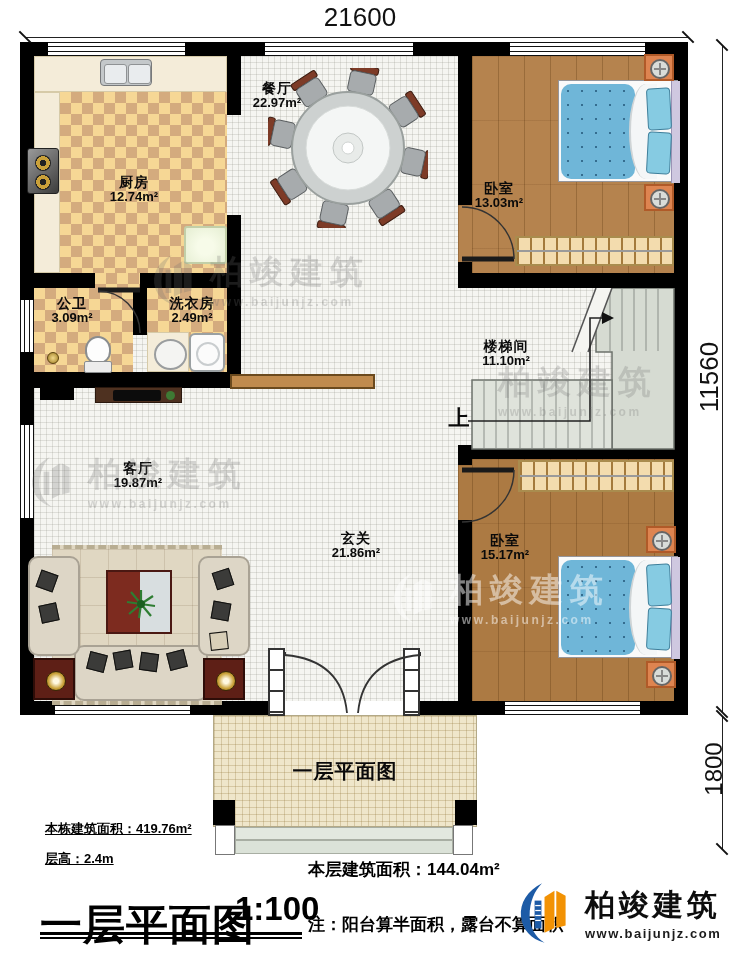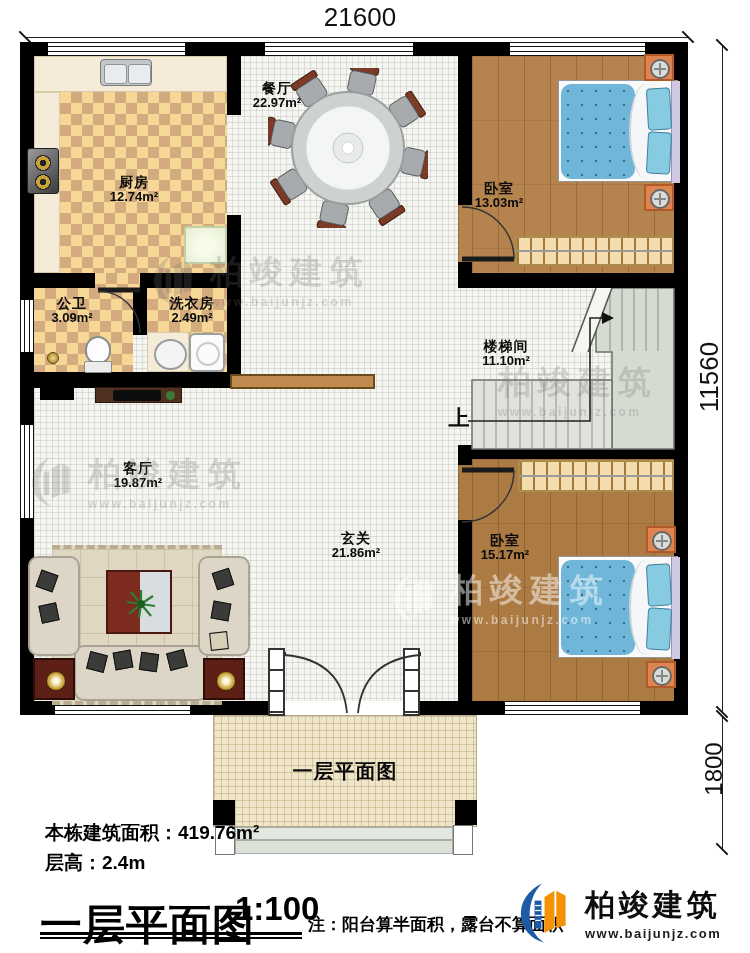--- a/index.html
+++ b/index.html
@@ -34,21 +34,21 @@
   .room-label{position:absolute;z-index:40;text-align:center;font-weight:bold;color:#0a0a0a;line-height:1.15;}
   .rname{font-size:14px;letter-spacing:1px;}
   .rarea{font-size:13px;}
   .dim{position:absolute;z-index:60;font-size:26px;color:#111;}
   .dimline{position:absolute;background:#222;z-index:58;}
   .tick{position:absolute;width:16px;height:2px;background:#111;transform:rotate(45deg);z-index:59;}
   .watermark{position:absolute;z-index:45;display:flex;align-items:center;gap:8px;color:rgba(110,110,110,.25);pointer-events:none;}
   .watermark.lite{color:rgba(255,255,255,.5);}
   .wm-name{font-size:33px;font-weight:800;letter-spacing:7px;white-space:nowrap;}
   .wm-url{font-size:12px;font-weight:700;letter-spacing:2.5px;white-space:nowrap;}
-  .footer-stat{position:absolute;font-size:19px;font-weight:600;color:#000;z-index:70;}
+  .footer-stat{position:absolute;font-size:13px;font-weight:600;color:#000;z-index:70;text-decoration:underline;}
   .footer-stat2{position:absolute;font-size:17px;font-weight:600;color:#000;z-index:70;}
   .title-main{position:absolute;font-size:42px;font-weight:800;color:#000;z-index:70;letter-spacing:1px;margin-top:19px;}
   .title-scale{position:absolute;font-size:33px;font-weight:600;color:#000;z-index:70;}
   .title-rule{position:absolute;width:262px;height:7px;border-top:3px solid #000;border-bottom:2px solid #000;box-sizing:border-box;z-index:70;}
   .brand{position:absolute;z-index:70;display:flex;align-items:center;gap:6px;}
   .brand-name{font-size:30px;font-weight:900;letter-spacing:4px;color:#0d0d0d;white-space:nowrap;}
   .brand-url{font-size:13px;font-weight:800;letter-spacing:1.5px;color:#1b1b1b;white-space:nowrap;}
   .pillow{position:absolute;width:16px;height:16px;background:#3b3b39;border:1px solid #121210;}
   .lamp{position:absolute;width:18px;height:18px;border-radius:50%;
         background:radial-gradient(circle,#fff8e0 0 20%,#caa23a 60%,#7a5a10 100%);border:1px solid #3a2a05;}
@@ -388,20 +388,23 @@
 
   <div class="footer-stat" style="left:45px;top:820px;">
     <span>本栋建筑面积：</span><span>419.76m²</span>
   </div>
   <div class="footer-stat" style="left:45px;top:850px;">
     <span>层高：</span><span>2.4m</span>
   </div>
   <div class="title-main" style="left:40px;top:878px;">一层平面图</div>
   <div class="title-scale" style="left:235px;top:890px;">1:100</div>
   <div class="title-rule" style="left:40px;top:932px;"></div>
+  <div class="footer-stat2" style="left:308px;top:858px;">
+    <span>本层建筑面积：</span><span>144.04m²</span>
+  </div>
   <div class="footer-stat2" style="left:308px;top:913px;">
     <span>注：</span><span>阳台算半面积，露台不算面积</span>
   </div>
   <div class="brand" style="left:515px;top:882px;">
     <svg width="64" height="62" viewBox="0 0 100 100">
       <path d="M42,2 C18,14 6,34 8,56 C10,76 24,92 46,98 C30,88 22,72 22,54 C22,32 30,14 42,2 Z" fill="#1d5ba6"></path>
       <rect x="30" y="30" width="11" height="45" fill="#1d5ba6"></rect>
       <g stroke="#ffffff" stroke-width="2">
           <line x1="31" y1="38" x2="40" y2="38"></line>
           <line x1="31" y1="46" x2="40" y2="46"></line>

